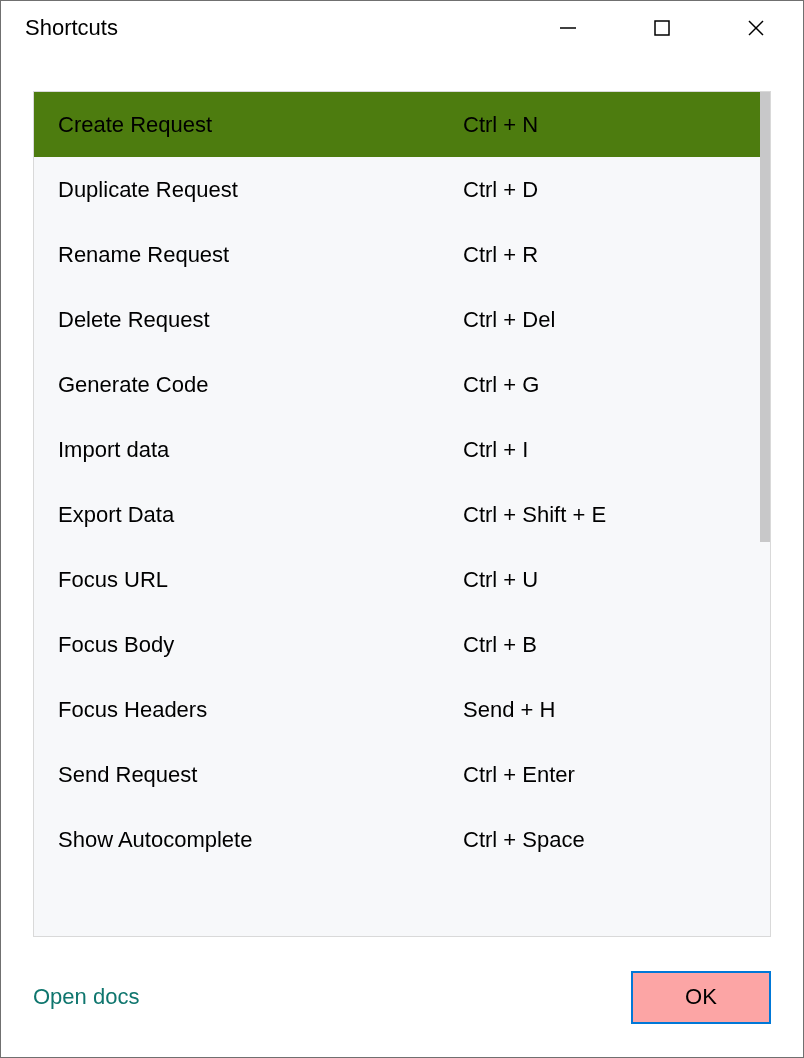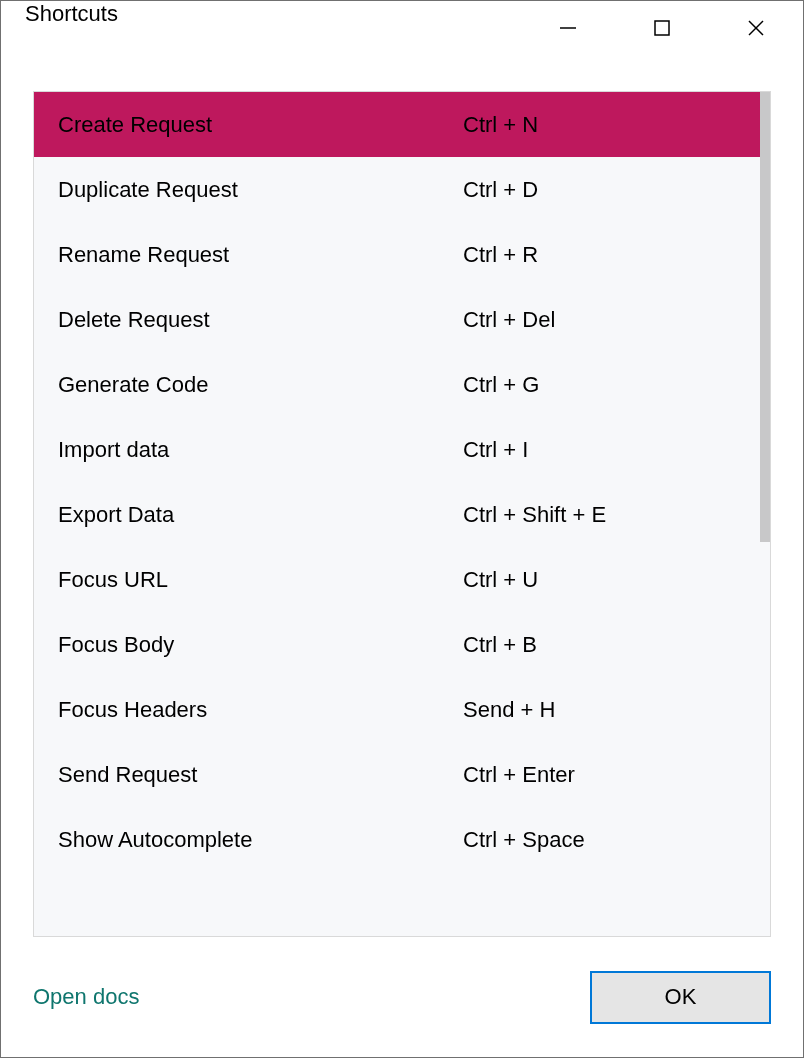--- a/index.html
+++ b/index.html
@@ -18,21 +18,21 @@
       width: 804px;
       height: 1058px;
       border: 1px solid #707070;
       background: #ffffff;
       display: flex;
       flex-direction: column;
     }
     .titlebar {
       height: 54px;
       display: flex;
-      align-items: flex-start;
+      align-items: center;
       padding-left: 24px;
       background: #ffffff;
     }
     .titlebar-title {
       font-size: 22px;
       color: #000000;
       flex: 1;
     }
     .titlebar-buttons {
       display: flex;
@@ -70,21 +70,21 @@
     }
     .shortcut-row {
       display: flex;
       align-items: center;
       height: 65px;
       padding: 0 24px;
       font-size: 22px;
       color: #000000;
     }
     .shortcut-row.selected {
-      background: #be185d;
+      background: #4d7c0f;
     }
     .shortcut-label {
       width: 405px;
       flex-shrink: 0;
     }
     .shortcut-keys {
       flex: 1;
     }
     .scrollbar-track {
       position: absolute;
@@ -109,23 +109,23 @@
       justify-content: space-between;
       padding: 0 32px;
     }
     .docs-link {
       color: #0f766e;
       font-size: 22px;
       cursor: pointer;
       text-decoration: none;
     }
     .ok-button {
-      width: 181px;
+      width: 140px;
       height: 53px;
-      background: #e5e5e5;
+      background: #fca5a5;
       border: 2px solid #0078d7;
       font-size: 22px;
       color: #000000;
       display: flex;
       align-items: center;
       justify-content: center;
       cursor: pointer;
     }
   </style>
 </head>

